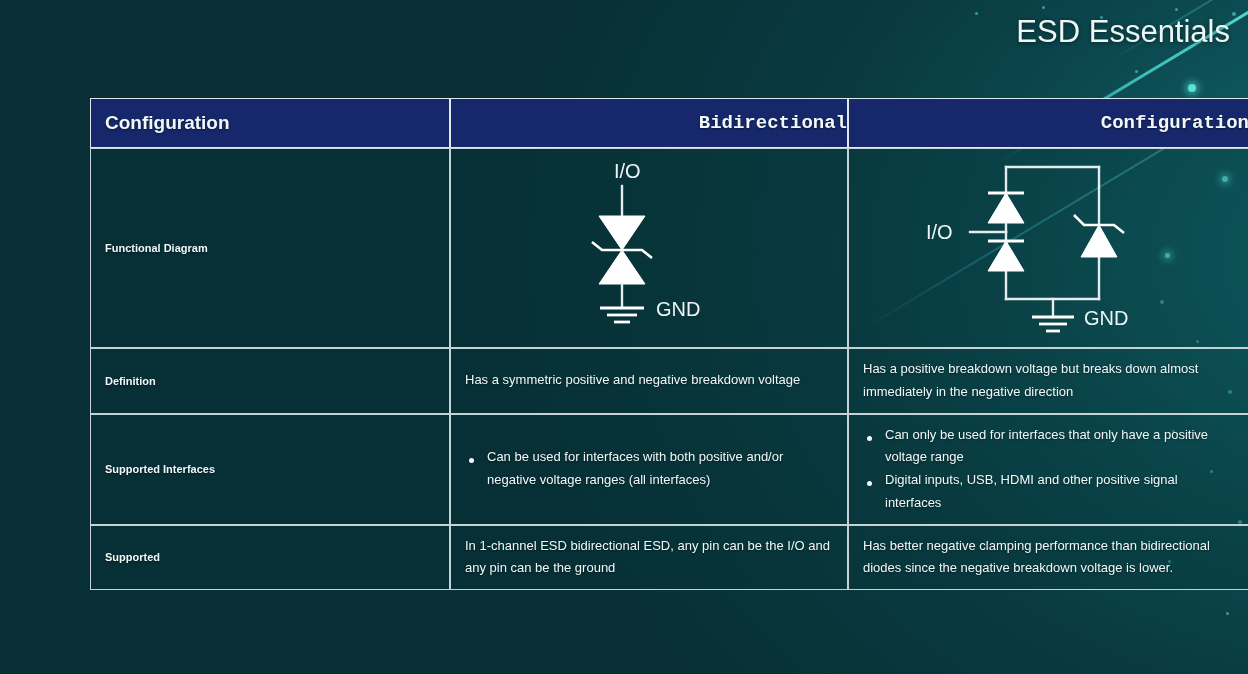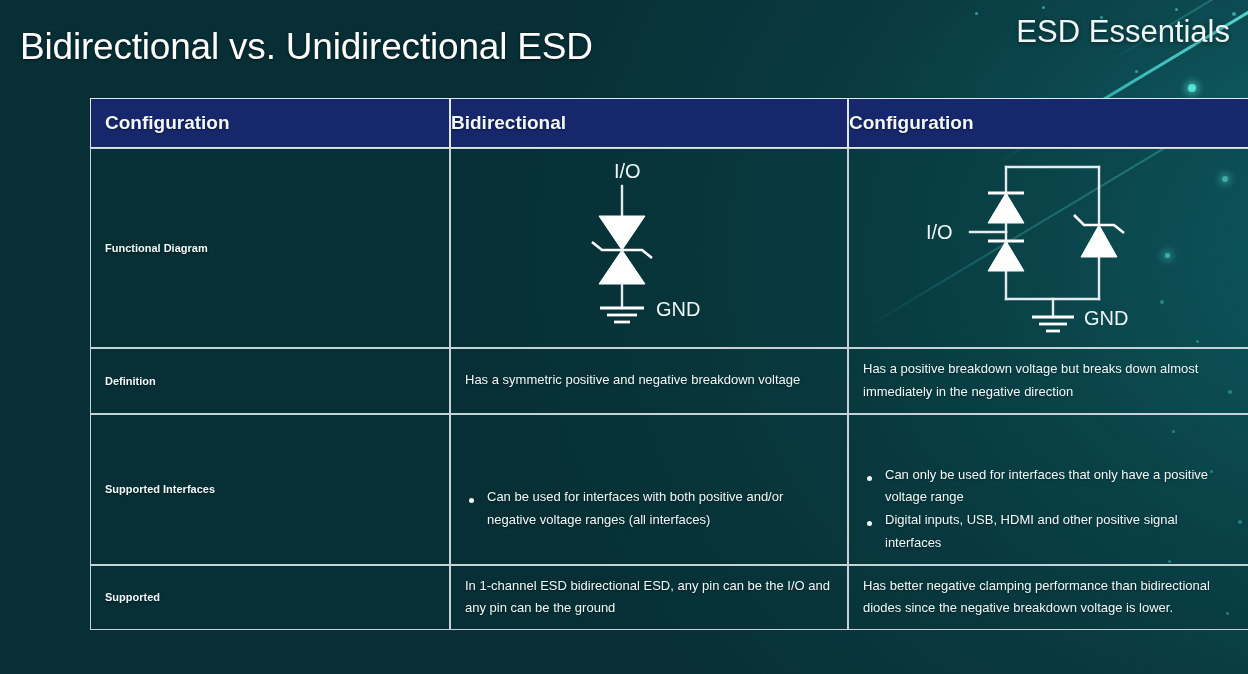--- a/index.html
+++ b/index.html
@@ -90,21 +90,21 @@
     height: 50px;
     font-size: 19px;
     font-weight: bold;
     text-shadow: 0 1px 2px rgba(0,0,0,.5);
     border-color: #dfe8ea;
   }
   table.esd thead th.left {
     text-align: left;
     padding-left: 14px;
   }
-  table.esd thead th.ctr { text-align: left; }
+  table.esd thead th.ctr { text-align: right; font-family: Liberation Mono, monospace; }
 
   table.esd tbody td {
     background: rgba(8, 52, 56, 0.30);
   }
   td.rowlabel {
     font-size: 11px;
     font-weight: bold;
     padding-left: 14px;
     text-shadow: 0 1px 2px rgba(0,0,0,.45);
   }
@@ -112,21 +112,21 @@
     font-size: 13px;
     line-height: 1.75;
     padding: 9px 12px 9px 14px;
     vertical-align: middle;
     text-shadow: 0 1px 2px rgba(0,0,0,.4);
   }
   td.diagram {
     height: 200px;
     padding: 0;
   }
-  ul.bullets { list-style: none; margin-top: 40px; }
+  ul.bullets { list-style: none; }
   ul.bullets li {
     position: relative;
     padding-left: 22px;
     margin-bottom: 0;
   }
   ul.bullets li::before {
     content: "";
     position: absolute;
     left: 4px; top: 12px;
     width: 5px; height: 5px;
@@ -171,21 +171,20 @@
     <div class="spark" style="left:1210px; top:470px; width:3px; height:3px;"></div>
     <div class="spark" style="left:1238px; top:520px; width:4px; height:4px;"></div>
     <div class="spark" style="left:1168px; top:560px; width:3px; height:3px;"></div>
     <div class="spark" style="left:1226px; top:612px; width:3px; height:3px;"></div>
     <div class="spark" style="left:1100px; top:16px; width:3px; height:3px;"></div>
     <div class="spark" style="left:1042px; top:6px; width:3px; height:3px;"></div>
     <div class="spark" style="left:1135px; top:70px; width:3px; height:3px;"></div>
     <div class="spark" style="left:975px; top:12px; width:3px; height:3px;"></div>
   </div>
 
-  <div class="title">Bidirectional vs. Unidirectional ESD</div>
   <div class="eyebrow">ESD Essentials</div>
 
   <div class="table-wrap">
     <table class="esd">
       <colgroup>
           <col class="c1">
           <col class="c2">
           <col class="c3">
         </colgroup>
       <thead>

